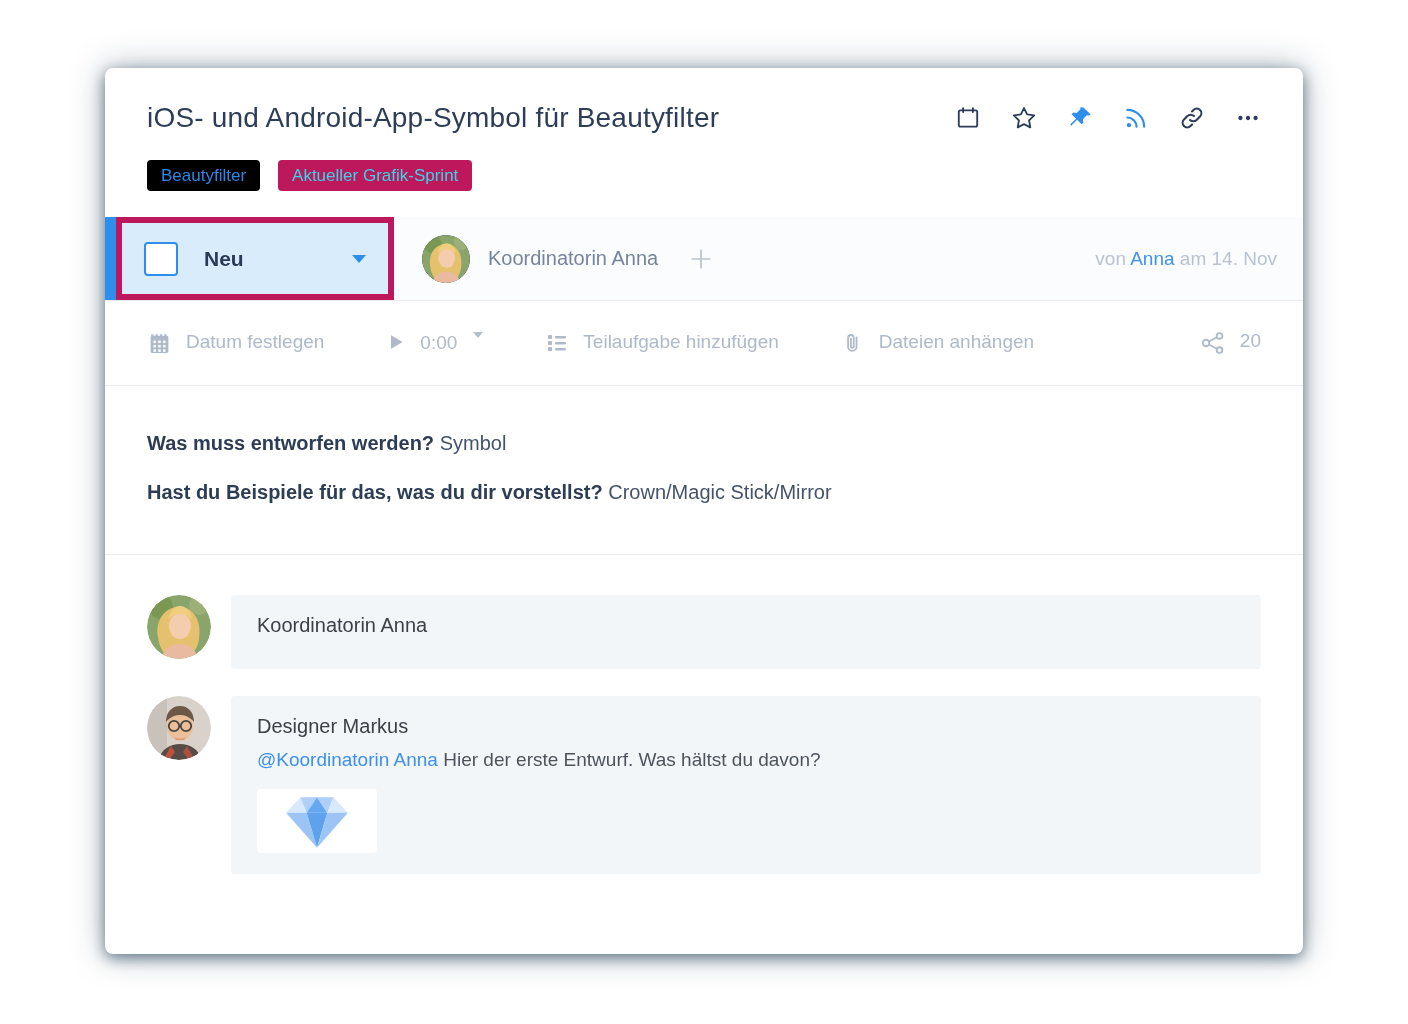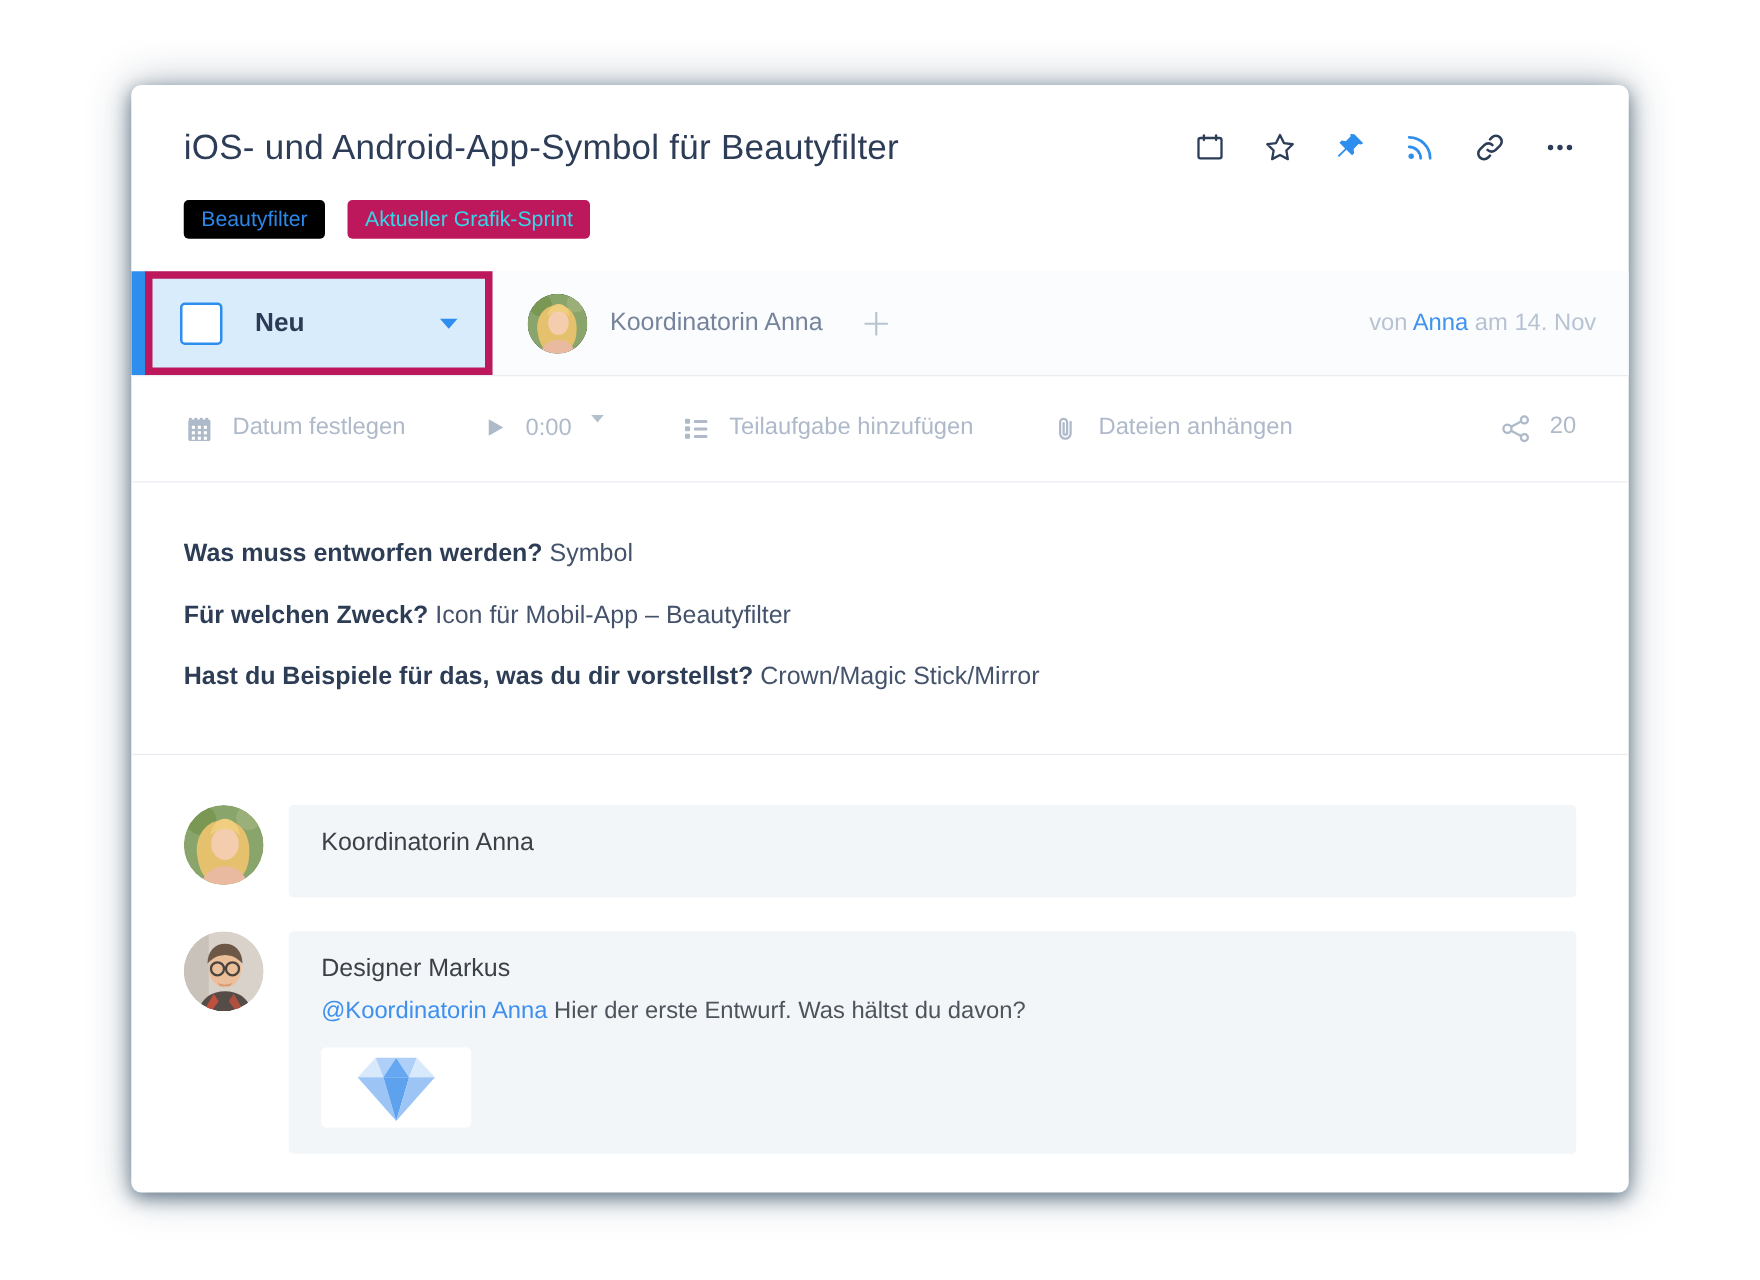--- a/index.html
+++ b/index.html
@@ -210,21 +210,20 @@
             <circle cx="18" cy="18.5" r="2.6"></circle>
           <line x1="8.2" y1="10.6" x2="15.6" y2="6.7"></line>
             <line x1="8.2" y1="13.4" x2="15.6" y2="17.3"></line>
         </svg>
         <span>20</span>
       </div>
     </div>
 
     <div class="description">
       <p><b>Was muss entworfen werden?</b> <span>Symbol</span></p>
-      <p><b>Für welchen Zweck?</b> <span>Icon für Mobil-App – Beautyfilter</span></p>
       <p><b>Hast du Beispiele für das, was du dir vorstellst?</b> <span>Crown/Magic Stick/Mirror</span></p>
     </div>
 
     <hr class="divider">
 
     <div class="comments">
 
       <div class="comment">
         <span class="avatar avatar-lg">
           <svg viewBox="0 0 64 64">

